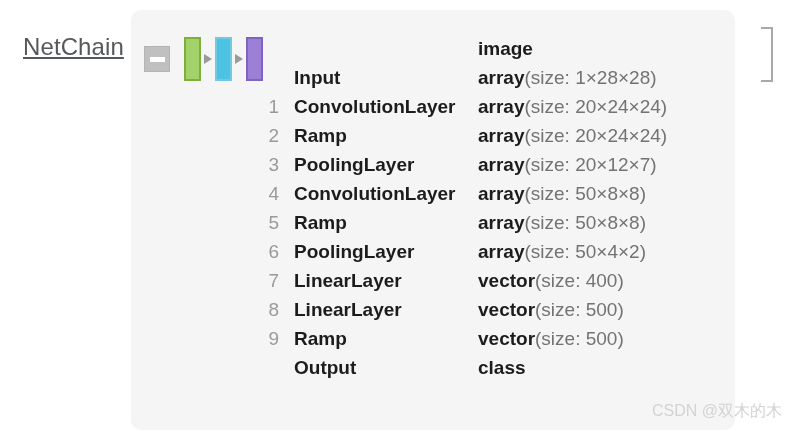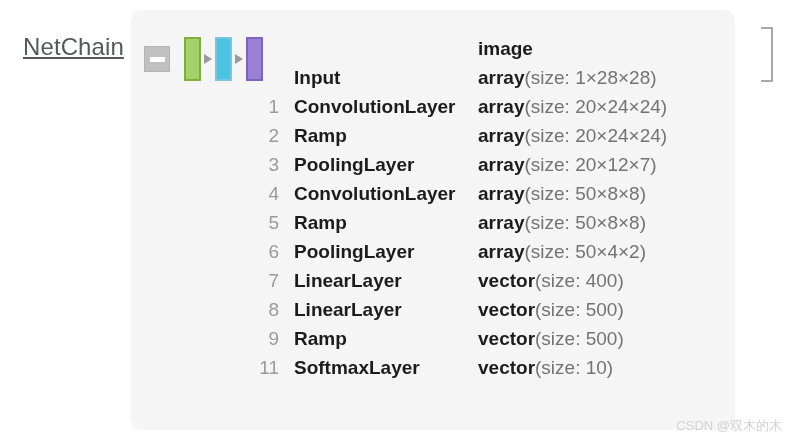--- a/index.html
+++ b/index.html
@@ -129,22 +129,22 @@
   }
   .size-note {
     color: #737373;
     font-weight: normal;
   }
 
   
   #watermark {
     position: absolute;
     right: 8px;
-    bottom: 4px;
-    font-size: 13px;
+    bottom: 17px;
+    font-size: 16px;
     color: #d3d3d3;
     white-space: nowrap;
   }
 </style>
 </head>
 <body>
 
 <div id="netchain-label">NetChain</div>
 
 <div class="bracket" id="bracket-left"></div>
@@ -214,22 +214,22 @@
           <td class="col-index">8</td>
           <td class="col-name">LinearLayer</td>
           <td class="col-type"><span>vector</span><span class="size-note">(size: 500)</span></td>
         </tr>
         <tr>
           <td class="col-index">9</td>
           <td class="col-name">Ramp</td>
           <td class="col-type"><span>vector</span><span class="size-note">(size: 500)</span></td>
         </tr>
         <tr>
-          <td class="col-index">11</td>
-          <td class="col-name">SoftmaxLayer</td>
-          <td class="col-type"><span>vector</span><span class="size-note">(size: 10)</span></td>
+          <td class="col-index"></td>
+          <td class="col-name">Output</td>
+          <td class="col-type"><span>class</span></td>
         </tr>
       </tbody>
   </table>
 
 </div>
 
 <div id="watermark">CSDN @双木的木</div>
 
 </body></html>

